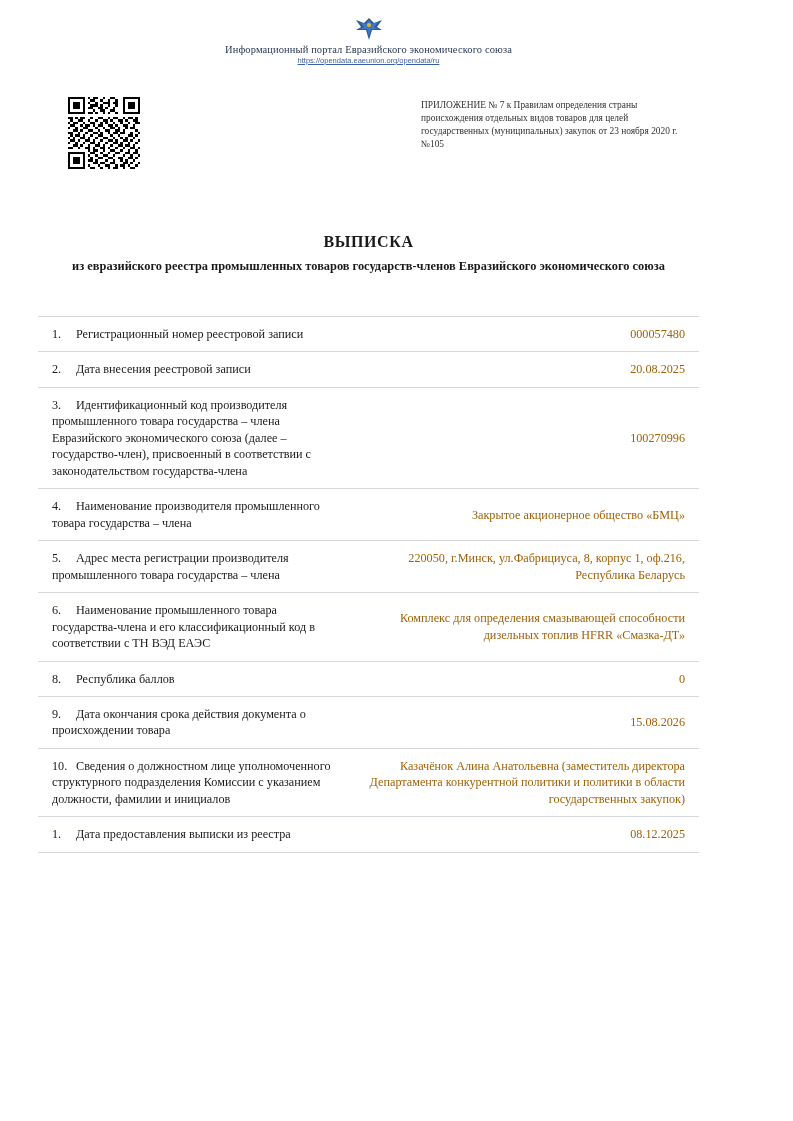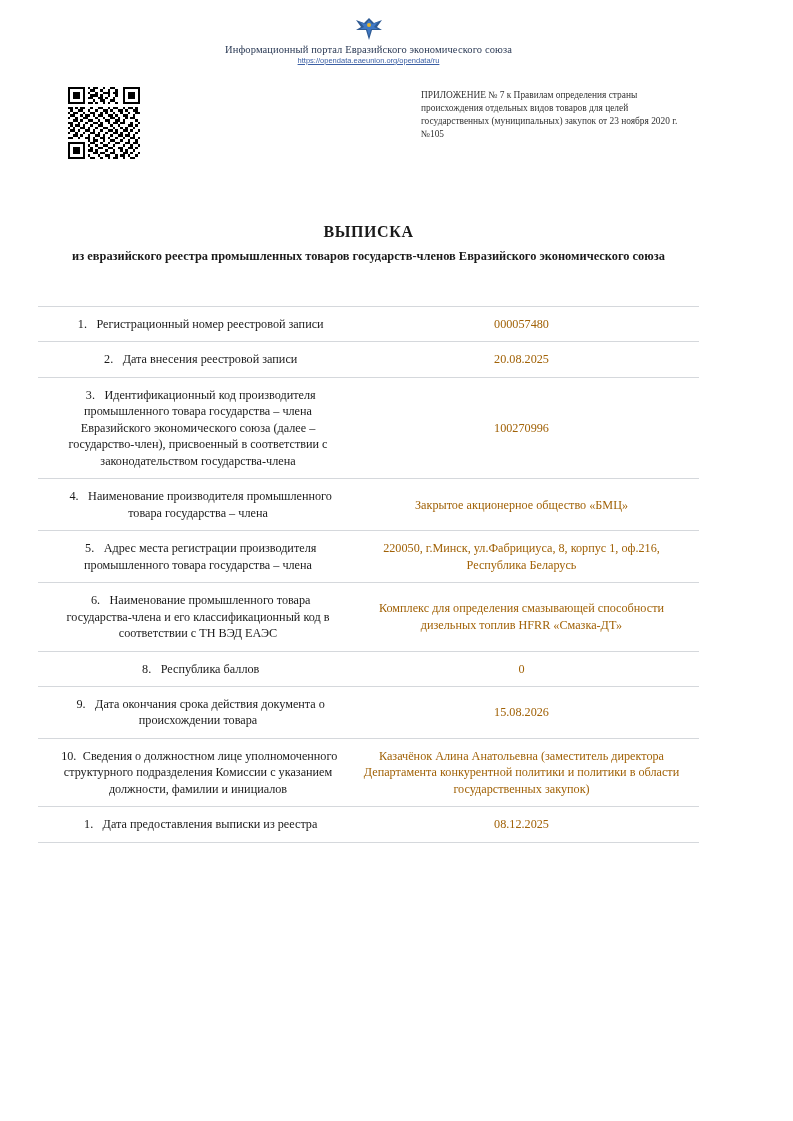--- a/index.html
+++ b/index.html
@@ -47,21 +47,21 @@
     text-decoration: underline;
     margin-top: 1px;
     display: block;
   }
 
   
   .top-row {
     display: flex;
     justify-content: space-between;
     align-items: flex-start;
-    margin-top: 22px;
+    margin-top: 32px;
     padding: 0 58px 0 68px;
   }
   .qr {
     width: 72px;
     height: 72px;
     display: block;
   }
   .appendix {
     width: 258px;
     font-size: 9.4px;
@@ -99,21 +99,20 @@
   .table tr {
     border-bottom: 1px solid #d5d8dc;
   }
   .table tr:first-child {
     border-top: 1px solid #d5d8dc;
   }
   .table td {
     vertical-align: middle;
     padding: 9px 4px 9px 4px;
     line-height: 1.35;
-    text-align: center;
   }
   .cell-label {
     width: 292px;
     padding-left: 14px !important;
     padding-right: 10px !important;
     color: #1a1a1a;
   }
   .cell-label .num {
     display: inline-block;
     min-width: 20px;

